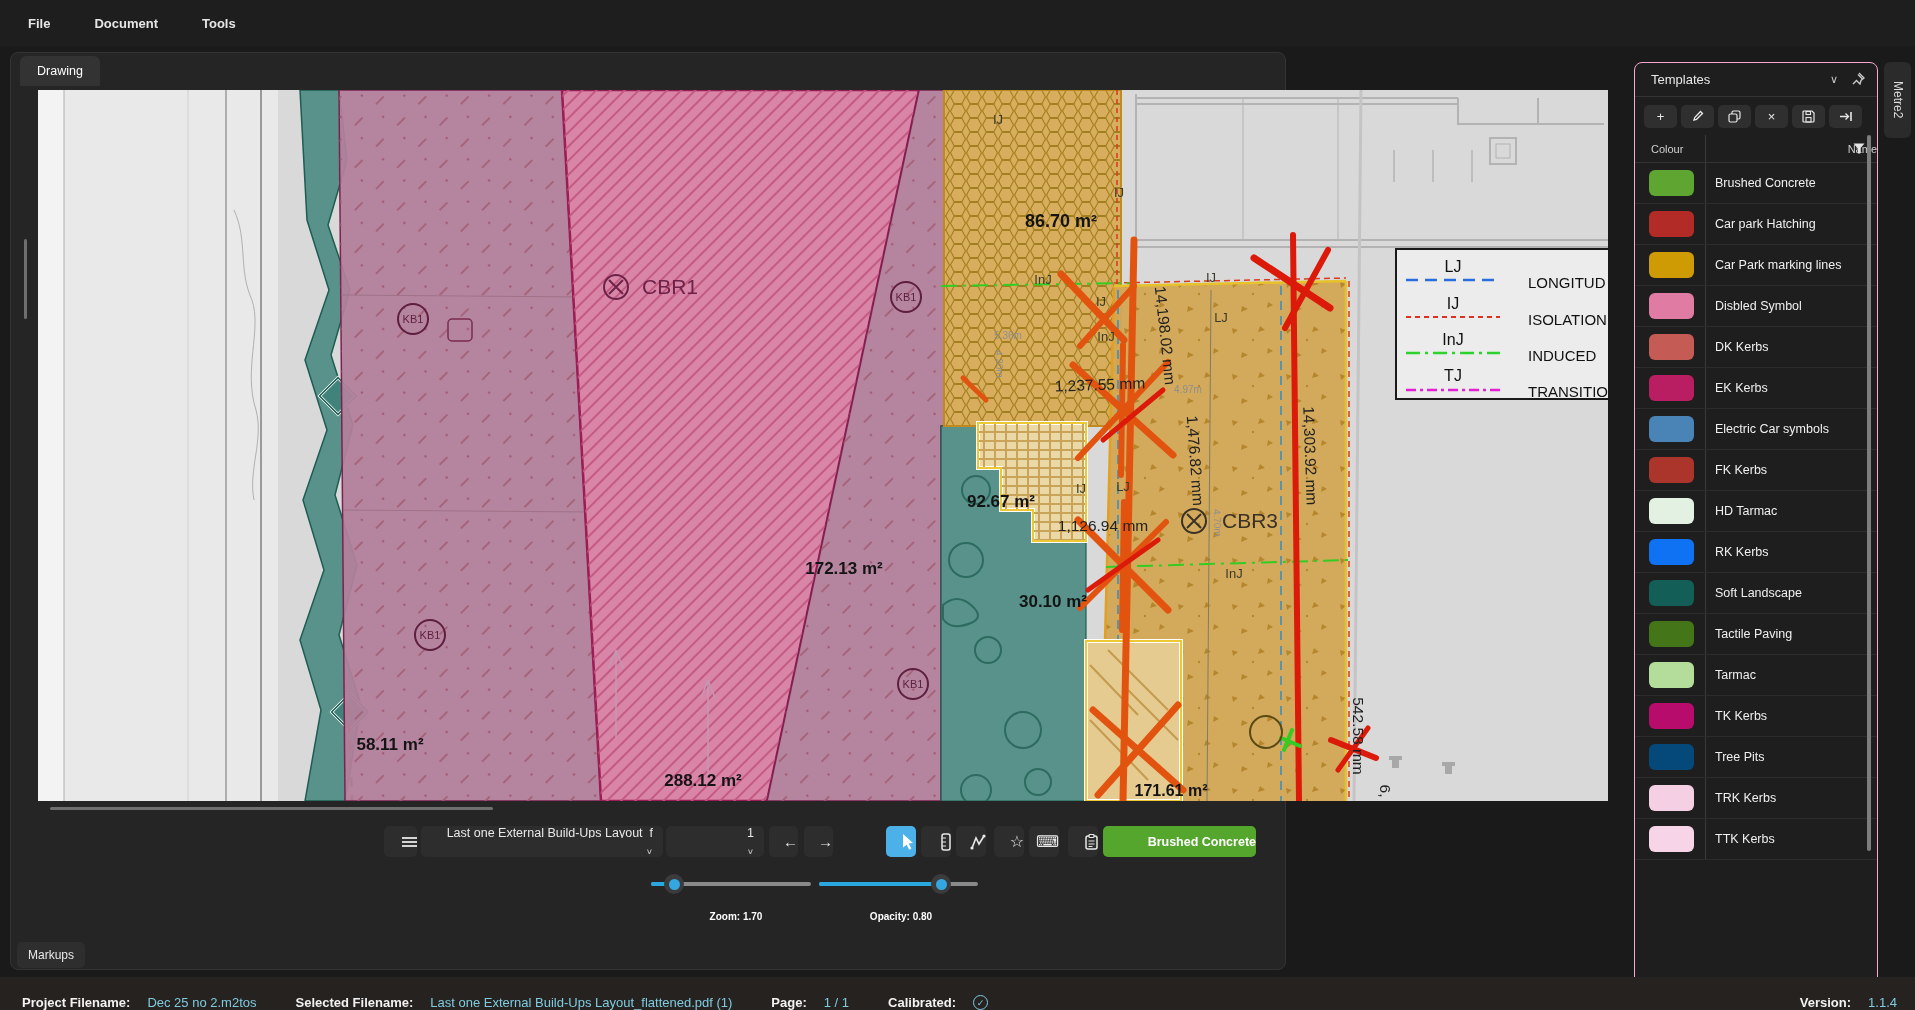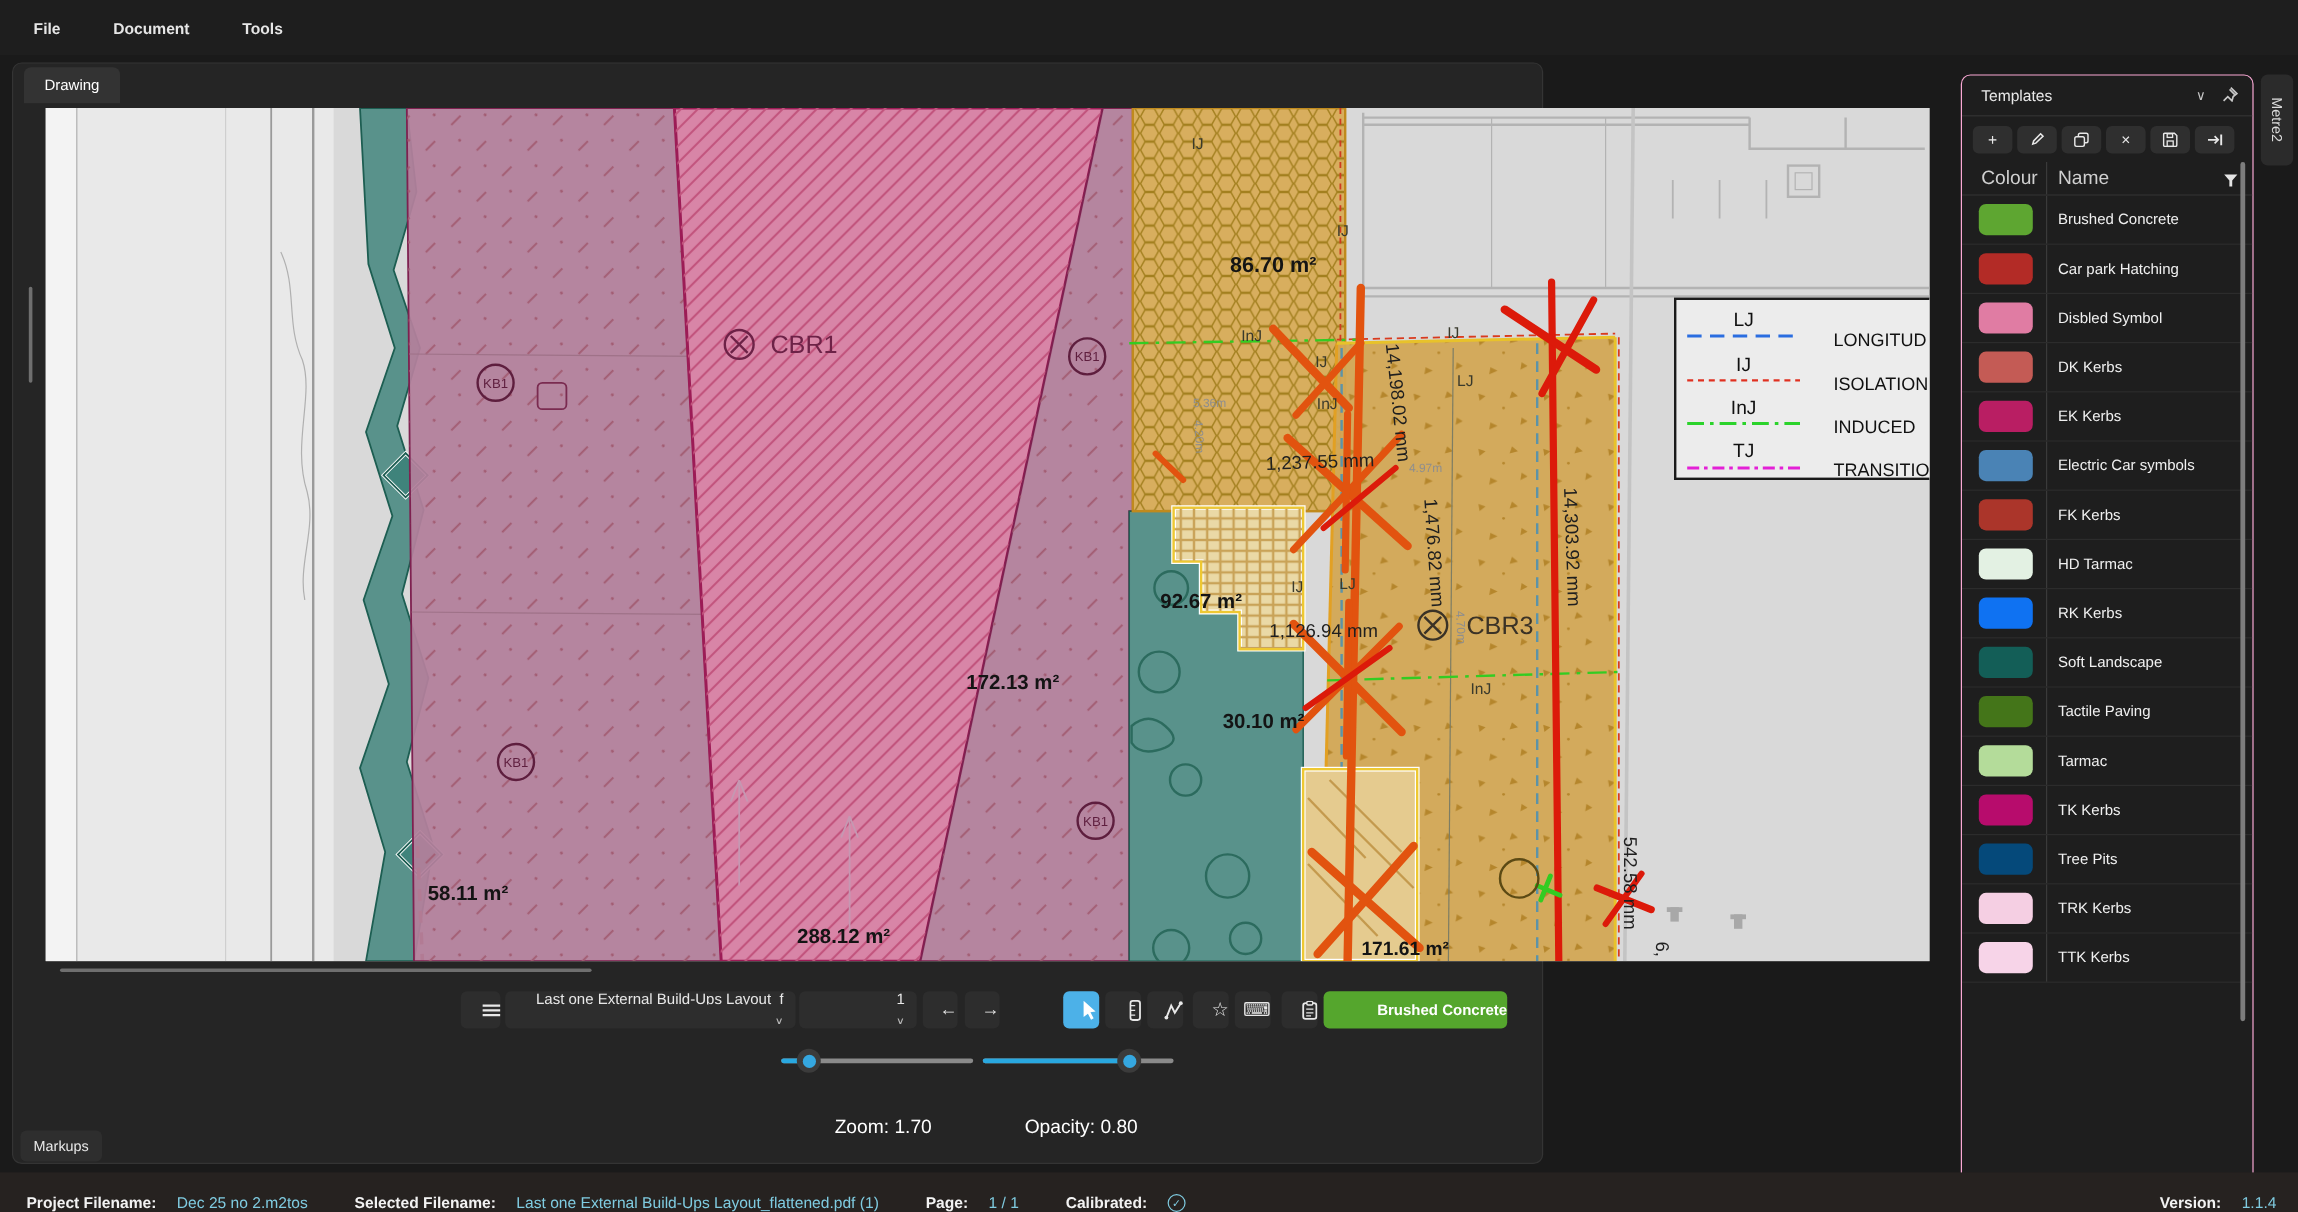--- a/index.html
+++ b/index.html
@@ -25,36 +25,36 @@
   .dd .dd-label { white-space:nowrap; overflow:hidden; font-size:12.5px; flex:1; }
   .chev { color:#b9b9b9; font-size:10px; transform:scaleY(.8); }
   .tool-active { background:#4cb1e8; }
   .green-btn { color:#fff; font-weight:bold; font-size:12.5px; }
   
   .slider-track { position:absolute; top:829px; height:4px; background:#8a8a8a; border-radius:2px; }
   .slider-fill { position:absolute; top:829px; height:4px; background:#29a8e0; border-radius:2px; }
   .slider-thumb { position:absolute; top:821px; width:20px; height:20px; border-radius:50%;
     background:#3b3b3b; display:flex; align-items:center; justify-content:center; cursor:pointer; }
   .slider-thumb::after { content:""; width:11px; height:11px; border-radius:50%; background:#35a7e0; }
-  .slider-label { position:absolute; top:878px; color:#ffffff; font-size:16px; font-weight:normal;
+  .slider-label { position:absolute; top:858px; color:#ffffff; font-size:10px; font-weight:bold;
     width:160px; text-align:center; }
   .markups-tab { position:absolute; left:6px; top:889px; height:26px; padding:0 11px; background:#2e2e2e;
     border-radius:5px; color:#e8e8e8; font-size:12px; display:flex; align-items:center; }
   
   .tpanel { position:absolute; left:1634px; top:62px; width:244px; height:980px; background:#1e1e1e;
     border:1px solid #f9a8d4; border-radius:8px; overflow:hidden; }
   .tpanel-header { height:34px; display:flex; align-items:center; padding:0 12px 0 16px;
     border-bottom:1px solid #333; }
   .tpanel-title { color:#e8e8e8; font-size:13px; flex:1; }
   .tpanel-hicon { color:#c8c8c8; font-size:11px; margin-left:14px; cursor:pointer; }
   .ptoolbar { height:38px; display:flex; align-items:center; padding-left:9px; gap:4px; }
   .pbtn { width:33px; height:23px; background:#2f2f2f; border-radius:5px; display:flex;
     align-items:center; justify-content:center; color:#e8e8e8; font-size:13px; cursor:pointer; }
   .thead { height:28px; display:grid; grid-template-columns:71px 1fr; align-items:center;
-    color:#cfcfcf; font-size:16px; position:relative; border-bottom:1px solid #333; }
+    color:#cfcfcf; font-size:11px; position:relative; border-bottom:1px solid #333;text-align:right; }
   .thead .c1 { padding-left:16px; height:100%; display:flex; align-items:center; border-right:1px solid #3a3a3a; }
   .thead .c2 { padding-left:9px; }
   .funnel { position:absolute; right:12px; top:8px; }
   .tlist { height:774px; overflow:hidden; position:relative; }
   .trow { height:41px; display:grid; grid-template-columns:71px 1fr; align-items:center;
     border-bottom:1px solid #2c2c2c; cursor:pointer; }
   .trow .sw-cell { height:100%; display:flex; align-items:center; border-right:1px solid #3a3a3a; }
   .swatch { width:45px; height:26px; border-radius:6px; margin-left:14px; }
   .tname { color:#f0f0f0; font-size:12.5px; padding-left:9px; }
   .tvscroll { position:absolute; right:6px; top:72px; width:4px; height:716px; background:#7d7d7d; border-radius:2px; }
@@ -490,20 +490,26 @@
         <div class="tname">Brushed Concrete</div>
       </div>
       <div class="trow">
         <div class="sw-cell">
           <div class="swatch" style="background: rgb(179, 43, 38);"></div>
         </div>
         <div class="tname">Car park Hatching</div>
       </div>
       <div class="trow">
         <div class="sw-cell">
+          <div class="swatch" style="background: rgb(207, 155, 5);"></div>
+        </div>
+        <div class="tname">Car Park marking lines</div>
+      </div>
+      <div class="trow">
+        <div class="sw-cell">
           <div class="swatch" style="background: rgb(224, 124, 163);"></div>
         </div>
         <div class="tname">Disbled Symbol</div>
       </div>
       <div class="trow">
         <div class="sw-cell">
           <div class="swatch" style="background: rgb(196, 91, 85);"></div>
         </div>
         <div class="tname">DK Kerbs</div>
       </div>

